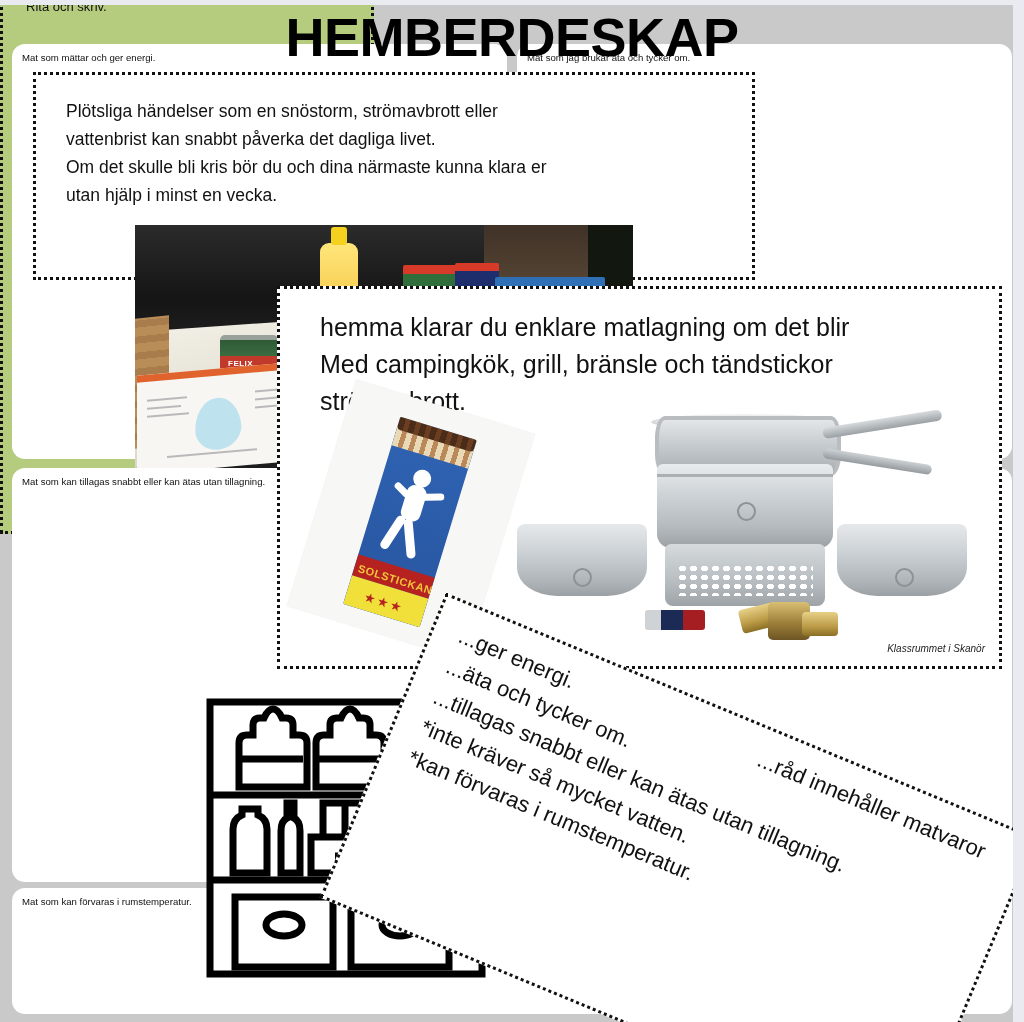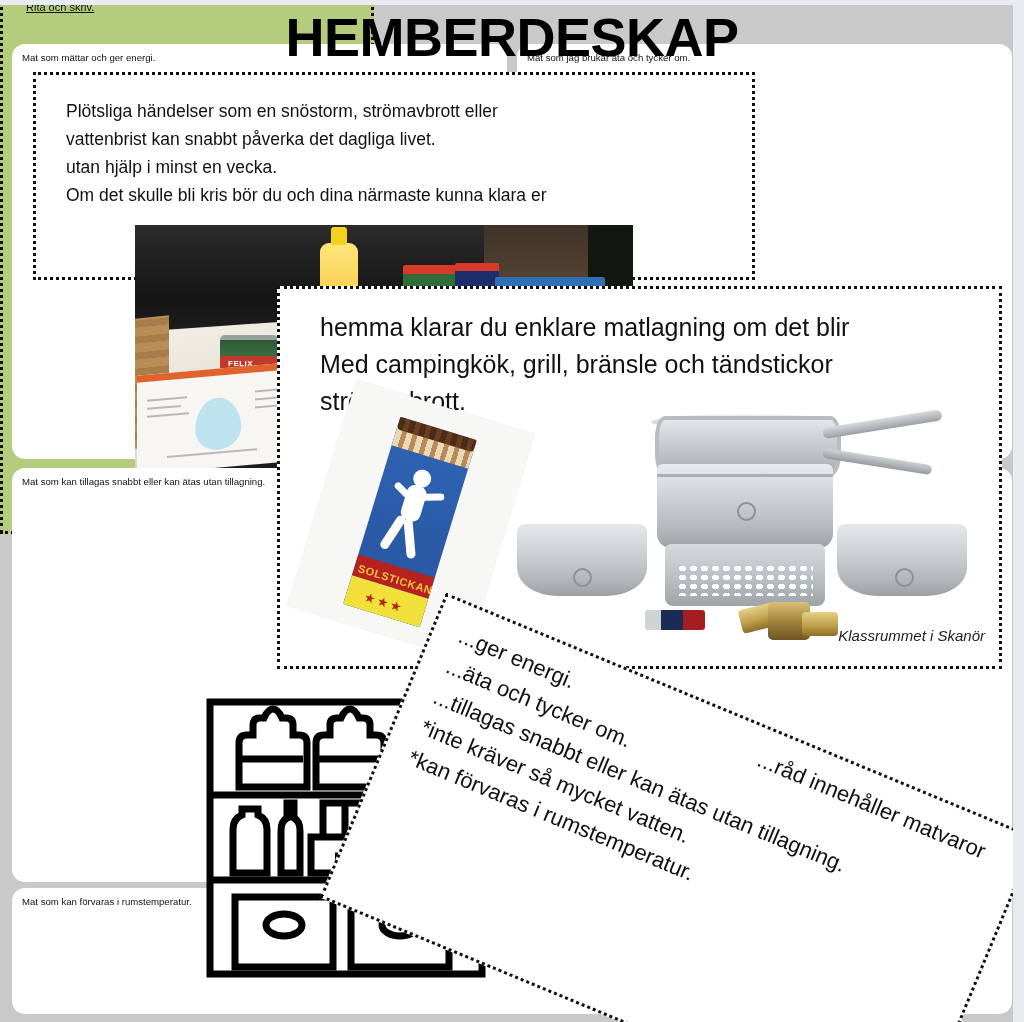--- a/index.html
+++ b/index.html
@@ -80,22 +80,22 @@
      background:repeating-linear-gradient(0deg,#b98d57 0 9px,#a97d4b 9px 16px);transform:skewY(-6deg);}
 
   
   #card-camping{left:277px;top:286px;width:725px;height:383px;z-index:20;}
   #card-camping .body{
     padding:20px 28px 0 40px;
     font-size:25px;line-height:37px;color:#111;
   }
   #card-camping .body p{margin:0;}
   .watermark{
-    position:absolute;right:14px;bottom:22px;
-    font-size:15px;font-style:italic;
+    position:absolute;right:14px;bottom:12px;
+    font-size:10px;font-style:italic;
     font-family:"Liberation Sans", sans-serif;
     color:#222;z-index:30;white-space:nowrap;text-align:center;
   }
 
   
   .stove{position:absolute;left:505px;top:412px;width:470px;height:250px;z-index:24;}
   .st-pan{position:absolute;left:150px;top:4px;width:178px;height:52px;
      border:4px solid #b9bdc0;border-radius:10px/22px;
      background:linear-gradient(180deg,#e3e6e8 0%,#c5cace 50%,#a9afb3 100%);}
   .st-panlip{position:absolute;left:146px;top:2px;width:186px;height:16px;border-radius:50%;
@@ -157,21 +157,21 @@
      font-family:"Liberation Sans", sans-serif;}
   .mb-yellow{position:absolute;left:0;bottom:0;width:100%;height:30px;background:#f2e03a;}
   .mb-stars{position:absolute;left:18px;bottom:6px;font-size:13px;color:#b5221f;letter-spacing:2px;}
 
   
   #card-worksheet{
     left:38px;top:465px;width:374px;height:534px;
     background:#b5cc7f;border:3px dotted #111;z-index:30;box-sizing:border-box;
   }
   .ws-title{margin:6px 0 0 22px;font-size:19px;font-weight:bold;color:#111;line-height:22px;}
-  .ws-sub{margin:-2px 0 0 23px;font-size:11px;color:#111;line-height:12px;text-decoration:underline;}
+  .ws-sub{margin:-2px 0 0 23px;font-size:13px;color:#111;line-height:12px;}
   .ws-grid{
     position:absolute;left:12px;top:44px;right:12px;bottom:10px;
     display:grid;grid-template-columns:1fr 1fr;grid-template-rows:1fr 1fr;
     gap:9px 10px;
   }
   .ws-box{
     background:#fff;border-radius:13px;
     font-size:9.6px;line-height:13px;color:#111;
     padding:7px 10px;box-sizing:border-box;
   }
@@ -204,22 +204,22 @@
 <body>
 
 <div id="stage">
 
   <div class="page-title">HEMBERDESKAP</div>
 
   <div class="card" id="card-intro">
     <div class="body">
       <p>Plötsliga händelser som en snöstorm, strömavbrott eller</p>
       <p>vattenbrist kan snabbt påverka det dagliga livet.</p>
+      <p>Om det skulle bli kris bör du och dina närmaste kunna klara er</p>
       <p>utan hjälp i minst en vecka.</p>
-      <p>Om det skulle bli kris bör du och dina närmaste kunna klara er</p>
     </div>
   </div>
 
   <div class="photo-food">
     <div class="pf-wallbot"></div>
     <div class="pf-right"></div>
     <div class="pf-rightdark"></div>
     <div class="pf-table"></div>
     <div class="pf-shelfwood"></div>
 

